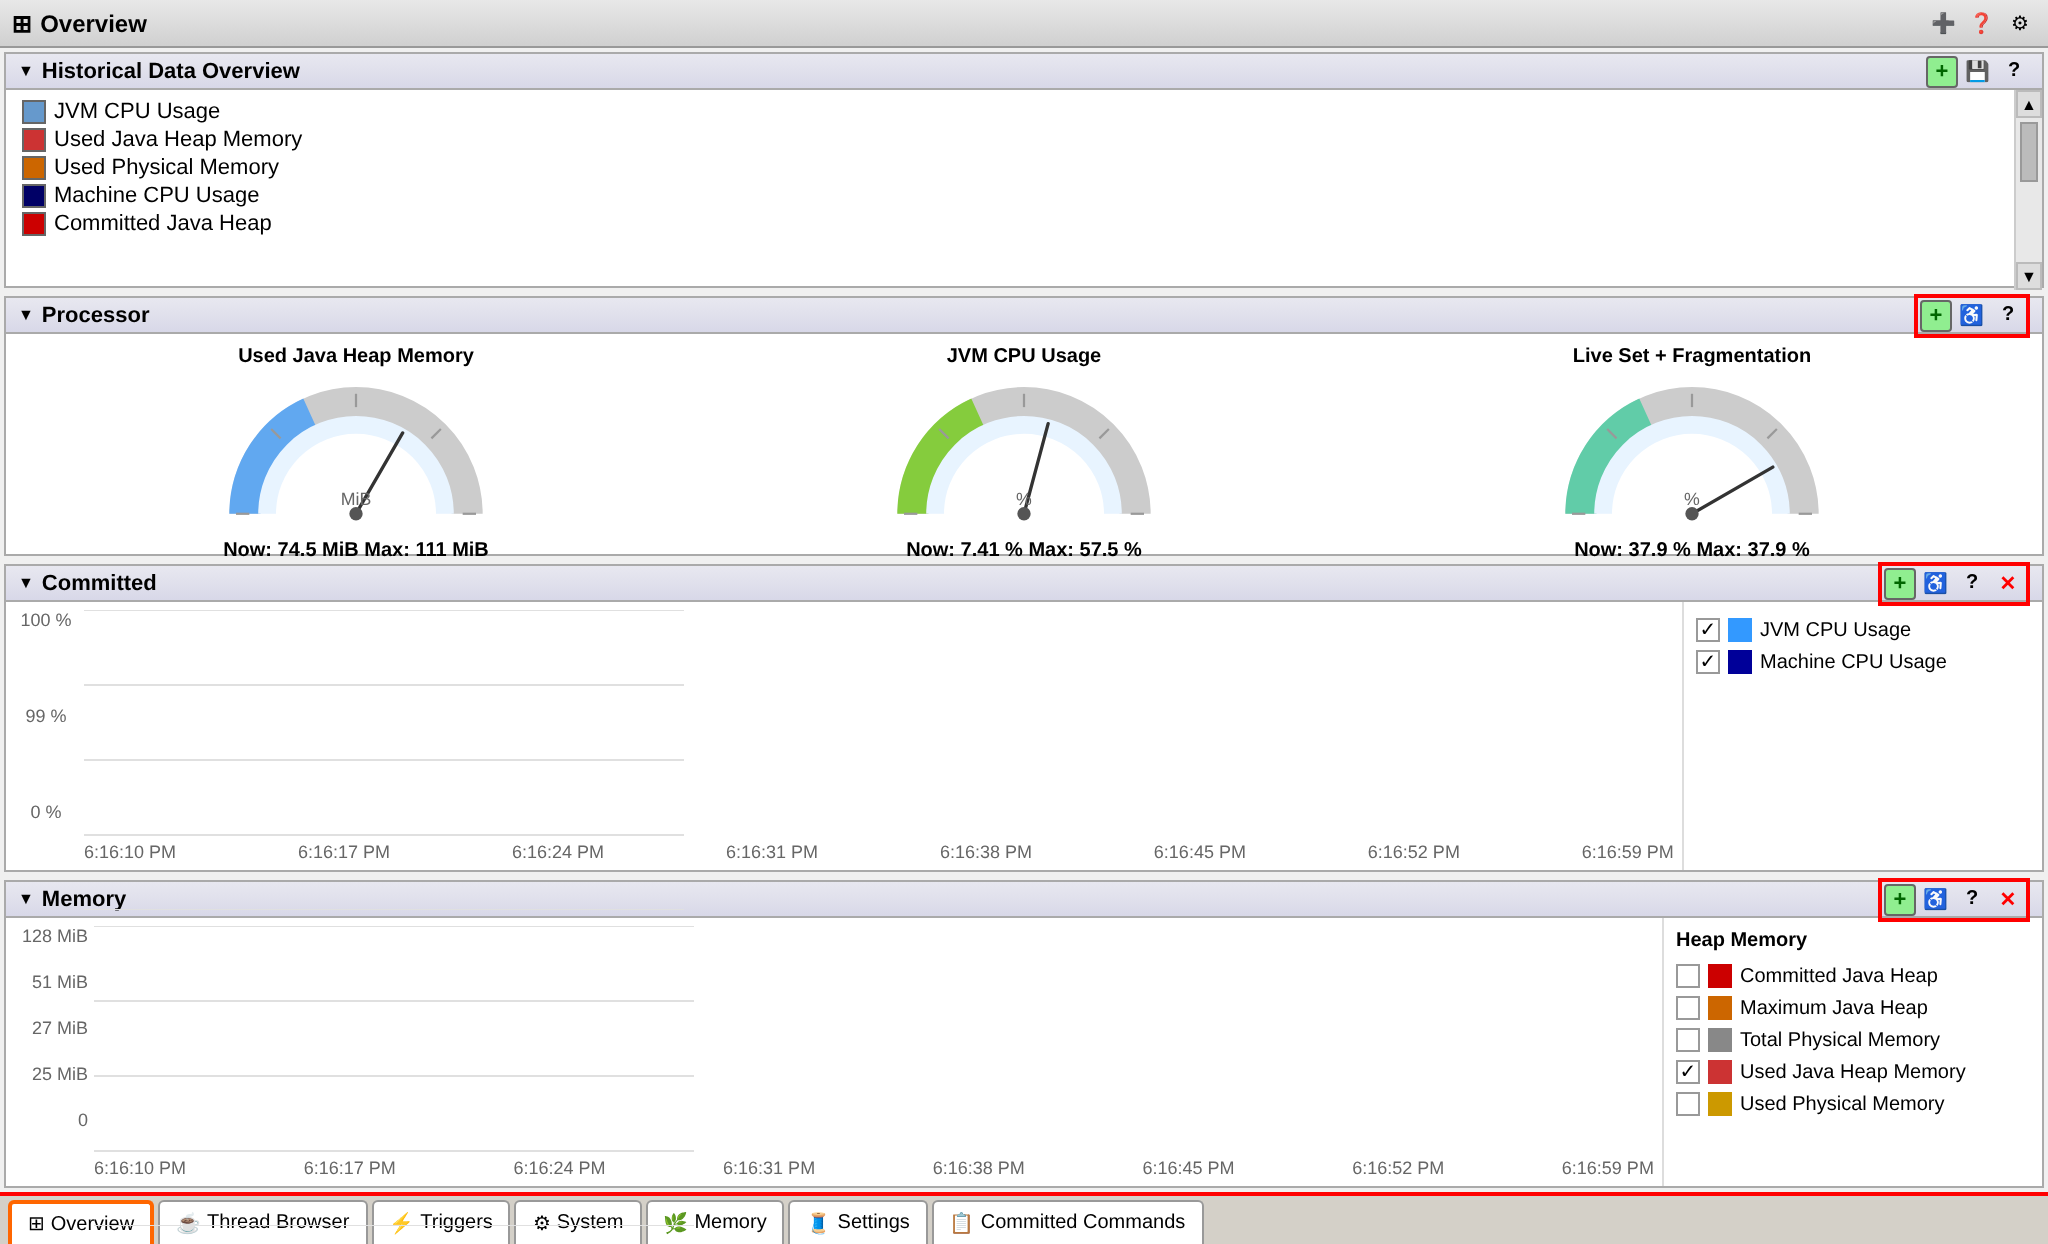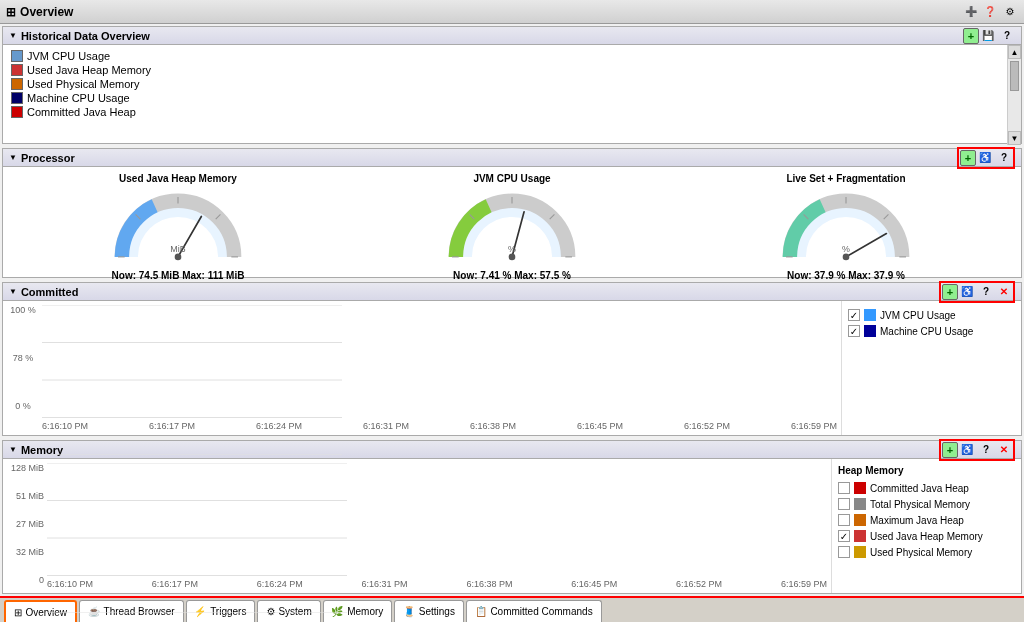--- a/index.html
+++ b/index.html
@@ -250,21 +250,21 @@
         <span class="icon-btn">♿</span>
         <span class="icon-btn">?</span>
         <span class="icon-btn" style="color:red;">✕</span>
       </div>
     </div>
     <div class="processor-content">
       <div class="chart-area">
         <div class="proc-chart-wrapper">
           <div class="proc-y-labels" id="proc-y-labels">
               <span>100 %</span>
-              <span>78 %</span>
+              <span>99 %</span>
               <span>0 %</span>
             </div>
           <svg class="proc-grid" id="proc-svg" style="position:absolute;left:35px;right:0;top:0;bottom:20px;" preserveAspectRatio="none">
               <line x1="0%" x2="100%" y1="0%" y2="0%" stroke="#e0e0e0" stroke-width="1"></line>
               <line x1="0%" x2="100%" y1="25%" y2="25%" stroke="#e0e0e0" stroke-width="1"></line>
               <line x1="0%" x2="100%" y1="50%" y2="50%" stroke="#e0e0e0" stroke-width="1"></line>
               <line x1="0%" x2="100%" y1="75%" y2="75%" stroke="#e0e0e0" stroke-width="1"></line>
               <line x1="0%" x2="100%" y1="100%" y2="100%" stroke="#e0e0e0" stroke-width="1"></line>
               <polyline points="0% 85% 3% 82% 5% 70% 8% 78% 12% 75% 15% 78% 18% 72% 22% 75% 26% 80% 30% 72% 35% 78% 38% 80% 42% 75% 45% 78% 50% 80% 54% 75% 58% 78% 62% 80% 66% 75% 70% 72% 73% 78% 76% 80% 80% 72% 83% 78% 86% 80% 90% 72% 93% 78% 96% 80% 100% 75%" fill="none" stroke="#3399ff" stroke-width="1"></polyline>
               <polyline points="0% 95% 20% 95% 40% 94% 60% 95% 80% 95% 100% 95%" fill="none" stroke="#000099" stroke-width="1"></polyline>
@@ -305,25 +305,25 @@
       <div class="panel-header-icons" style="border:2px solid red; padding:1px;">
         <span class="add-btn">+</span>
         <span class="icon-btn">♿</span>
         <span class="icon-btn">?</span>
         <span class="icon-btn" style="color:red;">✕</span>
       </div>
     </div>
     <div class="memory-content">
       <div class="chart-area" style="position:relative;">
         <div style="position:relative;width:100%;height:100%;">
-          <div id="mem-y-labels" style="position:absolute;left:0;top:0;bottom:4px;width:40px;display:flex;flex-direction:column;justify-content:space-between;font-size:9px;color:#666;text-align:right;padding-right:3px;">
+          <div id="mem-y-labels" style="position:absolute;left:0;top:0;bottom:24px;width:40px;display:flex;flex-direction:column;justify-content:space-between;font-size:9px;color:#666;text-align:right;padding-right:3px;">
               <span>128 MiB</span>
               <span>51 MiB</span>
               <span>27 MiB</span>
-              <span>32 MiB</span>
+              <span>25 MiB</span>
               <span>0</span>
             </div>
           <svg id="mem-svg" style="position:absolute;left:40px;right:0;top:0;bottom:20px;" preserveAspectRatio="none">
               <line x1="0%" x2="100%" y1="0%" y2="0%" stroke="#e0e0e0" stroke-width="1"></line>
               <line x1="0%" x2="100%" y1="25%" y2="25%" stroke="#e0e0e0" stroke-width="1"></line>
               <line x1="0%" x2="100%" y1="50%" y2="50%" stroke="#e0e0e0" stroke-width="1"></line>
               <line x1="0%" x2="100%" y1="75%" y2="75%" stroke="#e0e0e0" stroke-width="1"></line>
               <line x1="0%" x2="100%" y1="100%" y2="100%" stroke="#e0e0e0" stroke-width="1"></line>
               <polyline points="0% 82% 5% 82% 10% 82% 15% 80% 20% 78% 25% 75% 30% 72% 35% 68% 40% 65% 50% 62% 55% 60% 60% 58% 65% 30% 70% 28% 75% 28% 80% 28% 85% 28% 90% 28% 95% 28% 100% 28%" fill="none" stroke="#cc3333" stroke-width="1.5"></polyline>
             </svg>
@@ -341,27 +341,27 @@
       </div>
       <div class="chart-legend" id="mem-legend" style="width:190px;">
           <div style="font-size: 10px; font-weight: bold; margin-bottom: 4px;">Heap Memory</div>
           <div class="legend-item">
     <div class="legend-checkbox" style="background:#fff;"></div>
     <div class="legend-color" style="background:#cc0000;"></div>
     <span>Committed Java Heap</span>
   </div>
           <div class="legend-item">
     <div class="legend-checkbox" style="background:#fff;"></div>
+    <div class="legend-color" style="background:#cc6600;"></div>
+    <span>Maximum Java Heap</span>
+  </div>
+          <div class="legend-item">
+    <div class="legend-checkbox" style="background:#fff;"></div>
     <div class="legend-color" style="background:#888888;"></div>
     <span>Total Physical Memory</span>
-  </div>
-          <div class="legend-item">
-    <div class="legend-checkbox" style="background:#fff;"></div>
-    <div class="legend-color" style="background:#cc6600;"></div>
-    <span>Maximum Java Heap</span>
   </div>
           <div class="legend-item">
     <div class="legend-checkbox" style="background:#fff;">✓</div>
     <div class="legend-color" style="background:#cc3333;"></div>
     <span>Used Java Heap Memory</span>
   </div>
           <div class="legend-item">
     <div class="legend-checkbox" style="background:#fff;"></div>
     <div class="legend-color" style="background:#cc9900;"></div>
     <span>Used Physical Memory</span>

